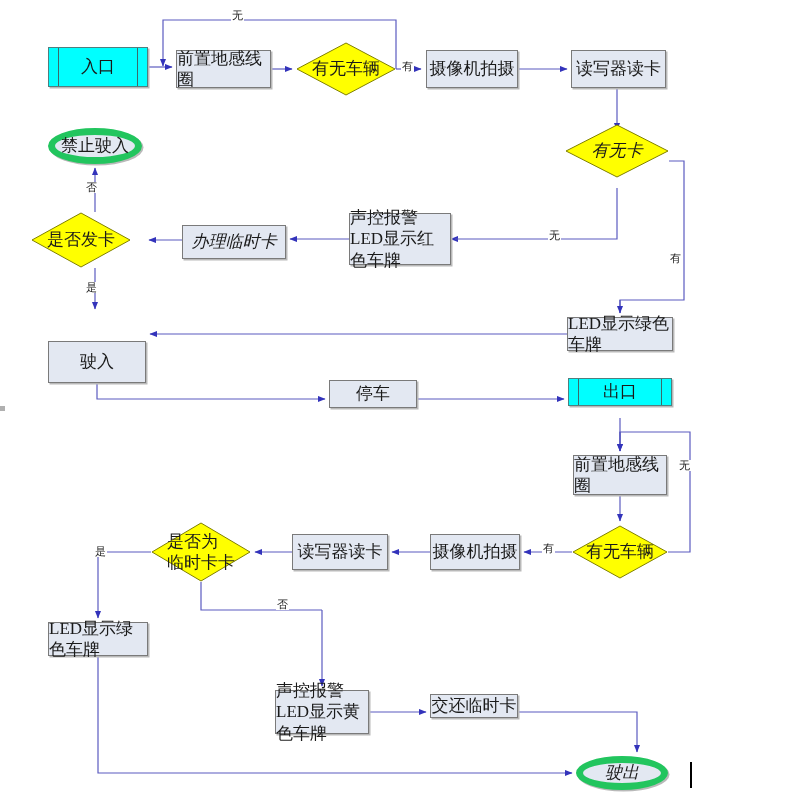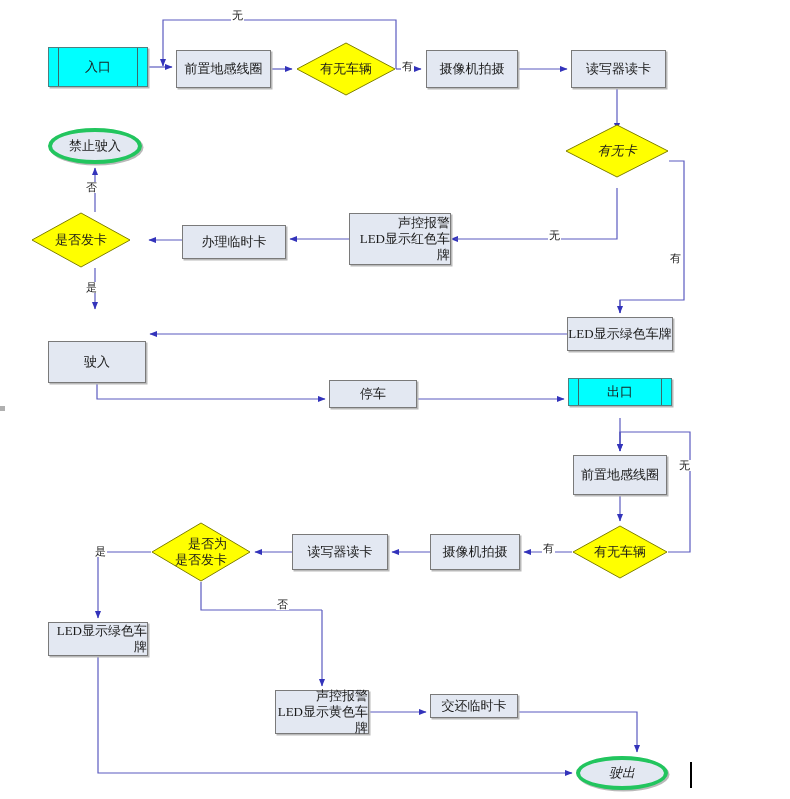--- a/index.html
+++ b/index.html
@@ -24,36 +24,36 @@
     width: 790px;
     height: 799px;
     pointer-events: none;
   }
   .node {
     position: absolute;
     box-sizing: border-box;
     display: flex;
     align-items: center;
     justify-content: center;
-    text-align: right;
+    text-align: left;
     color: #1a1a1a;
-    font-size: 13px;
+    font-size: 17px;
     line-height: 1.25;
     white-space: pre-line;
   }
   
   .n-process {
     background: #e3e8f2;
     border: 1px solid #7a7a7a;
     box-shadow: 1.5px 1.5px 0 0 #b9b9b9;
   }
   
   .n-terminator {
     background: #e3e8f2;
-    border: 4px solid #22c55e;
+    border: 7px solid #22c55e;
     border-radius: 50% / 50%;
     box-shadow: 1.5px 1.5px 0 0 #b9b9b9;
   }
   
   .n-gate {
     background: #00ffff;
     border: 1px solid #4f7f7f;
     box-shadow: 1.5px 1.5px 0 0 #b9b9b9;
   }
   .n-gate::before,
@@ -193,37 +193,37 @@
         </svg><span class="dlabel">有无车辆</span></div>
       <div class="node n-process" style="left: 426px; top: 50px; width: 92px; height: 38px;"><span>摄像机拍摄</span></div>
       <div class="node n-process" style="left: 571px; top: 50px; width: 95px; height: 38px;"><span>读写器读卡</span></div>
       <div class="node n-decision" style="left: 565px; top: 124px; width: 104px; height: 54px; font-style: italic;"><svg class="dia" viewBox="0 0 104 54" preserveAspectRatio="none">
           <polygon points="52,1 103,27 52,53 1,27" fill="#ffff00" stroke="#808000" stroke-width="1"></polygon>
         </svg><span class="dlabel">有无卡</span></div>
       <div class="node n-terminator" style="left: 48px; top: 128px; width: 94px; height: 36px;"><span>禁止驶入</span></div>
       <div class="node n-decision" style="left: 31px; top: 212px; width: 100px; height: 56px;"><svg class="dia" viewBox="0 0 100 56" preserveAspectRatio="none">
           <polygon points="50,1 99,28 50,55 1,28" fill="#ffff00" stroke="#808000" stroke-width="1"></polygon>
         </svg><span class="dlabel">是否发卡</span></div>
-      <div class="node n-process" style="left: 182px; top: 225px; width: 104px; height: 34px;"><span>办理临时卡</span></div>
+      <div class="node n-process" style="left: 182px; top: 225px; width: 104px; height: 34px; font-style: italic;"><span>办理临时卡</span></div>
       <div class="node n-process" style="left: 349px; top: 213px; width: 102px; height: 52px;"><span>声控报警
 LED显示红色车牌</span></div>
       <div class="node n-process" style="left: 567px; top: 317px; width: 106px; height: 34px;"><span>LED显示绿色车牌</span></div>
       <div class="node n-process" style="left: 48px; top: 313px; width: 98px; height: 42px; margin-top: 28px;"><span>驶入</span></div>
       <div class="node n-process" style="left: 329px; top: 380px; width: 88px; height: 28px;"><span>停车</span></div>
       <div class="node n-gate" style="left: 568px; top: 378px; width: 104px; height: 28px;"><span>出口</span></div>
       <div class="node n-process" style="left: 573px; top: 455px; width: 94px; height: 40px;"><span>前置地感线圈</span></div>
       <div class="node n-decision" style="left: 572px; top: 525px; width: 96px; height: 54px;"><svg class="dia" viewBox="0 0 96 54" preserveAspectRatio="none">
           <polygon points="48,1 95,27 48,53 1,27" fill="#ffff00" stroke="#808000" stroke-width="1"></polygon>
         </svg><span class="dlabel">有无车辆</span></div>
       <div class="node n-process" style="left: 430px; top: 534px; width: 90px; height: 36px;"><span>摄像机拍摄</span></div>
       <div class="node n-process" style="left: 292px; top: 534px; width: 96px; height: 36px;"><span>读写器读卡</span></div>
       <div class="node n-decision" style="left: 151px; top: 522px; width: 100px; height: 60px;"><svg class="dia" viewBox="0 0 100 60" preserveAspectRatio="none">
           <polygon points="50,1 99,30 50,59 1,30" fill="#ffff00" stroke="#808000" stroke-width="1"></polygon>
         </svg><span class="dlabel">是否为
-是否发卡</span></div>
+临时卡卡</span></div>
       <div class="node n-process" style="left: 48px; top: 622px; width: 100px; height: 34px;"><span>LED显示绿色车牌</span></div>
       <div class="node n-process" style="left: 275px; top: 690px; width: 94px; height: 44px;"><span>声控报警
 LED显示黄色车牌</span></div>
       <div class="node n-process" style="left: 430px; top: 694px; width: 88px; height: 24px;"><span>交还临时卡</span></div>
       <div class="node n-terminator" style="left: 576px; top: 756px; width: 92px; height: 34px; font-style: italic;"><span>驶出</span></div>
     </div>
   <div id="labels">
       <div class="edge-label" style="left: 231px; top: 10px;">无</div>
       <div class="edge-label" style="left: 401px; top: 61px;">有</div>
       <div class="edge-label" style="left: 548px; top: 230px;">无</div>

